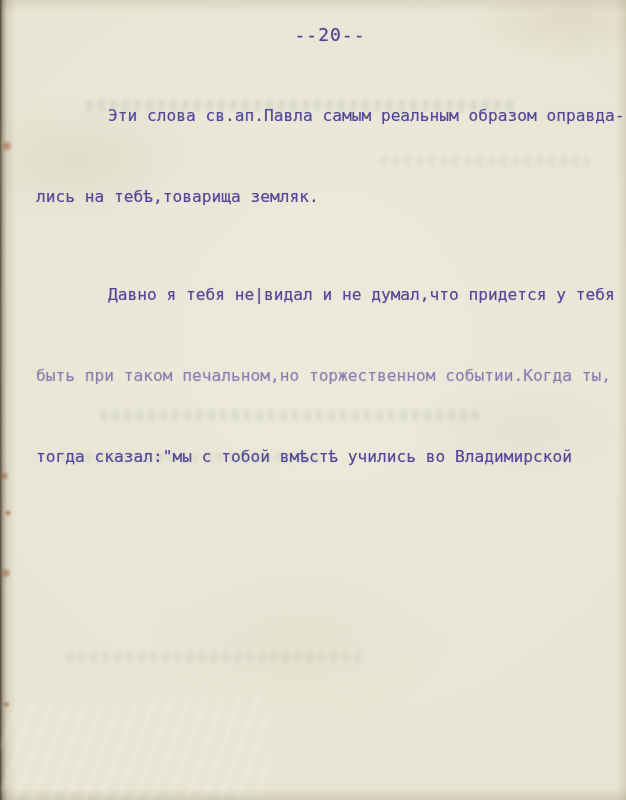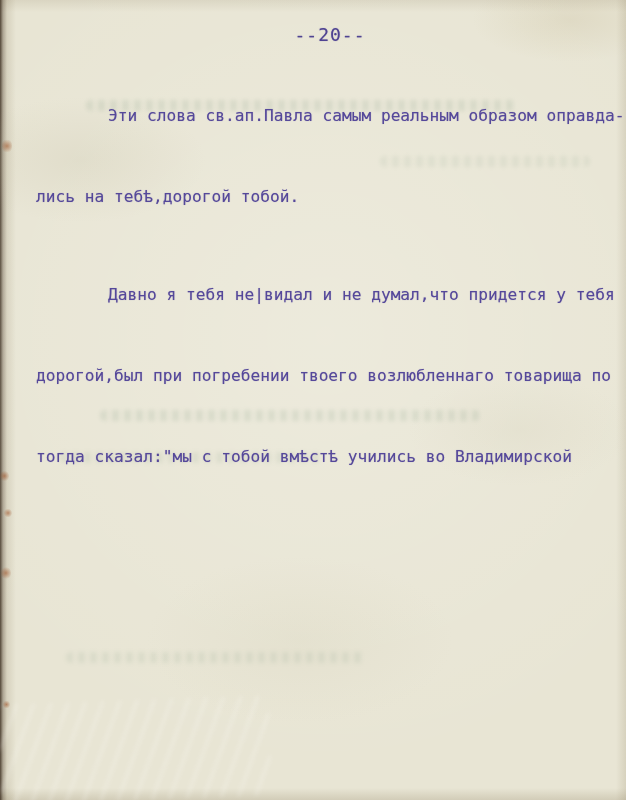--- a/index.html
+++ b/index.html
@@ -83,23 +83,23 @@
   <div class="fox f3"></div>
   <div class="fox f4"></div>
   <div class="fox f5"></div>
 
   <div class="crease"></div>
 
   <div class="pagenum">--20--</div>
 
   <div class="text">
     <div class="ln indent">Эти слова св.ап.Павла самым реальным образом оправда-</div>
-    <div class="ln">лись на тебѣ,дорогой тобой.</div>
+    <div class="ln">лись на тебѣ,товарища земляк.</div>
     <div class="ln indent g1">Давно я тебя не|видал и не думал,что придется у тебя</div>
-    <div class="ln">дорогой,был при погребении твоего возлюбленнаго товарища по</div>
+    <div class="ln faded">быть при таком печальном,но торжественном событии.Когда ты,</div>
     <div class="ln">тогда сказал:"мы с тобой вмѣстѣ учились во Владимирской</div>
     
     
     
     
     
     
     
     
     

